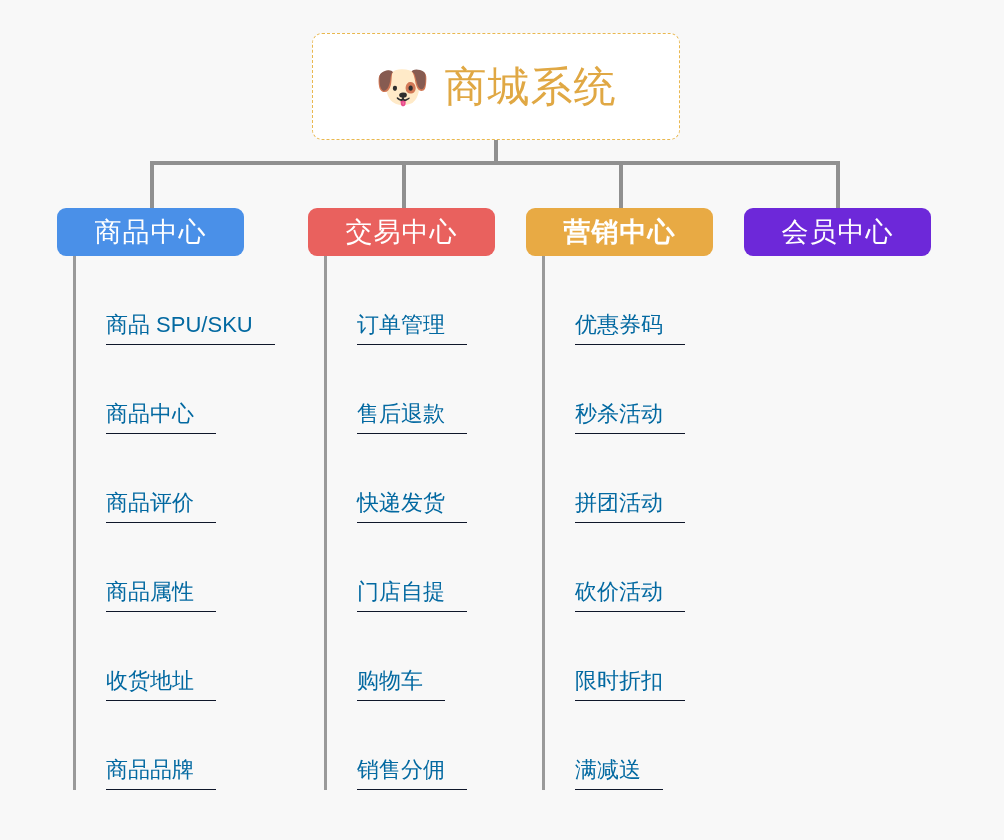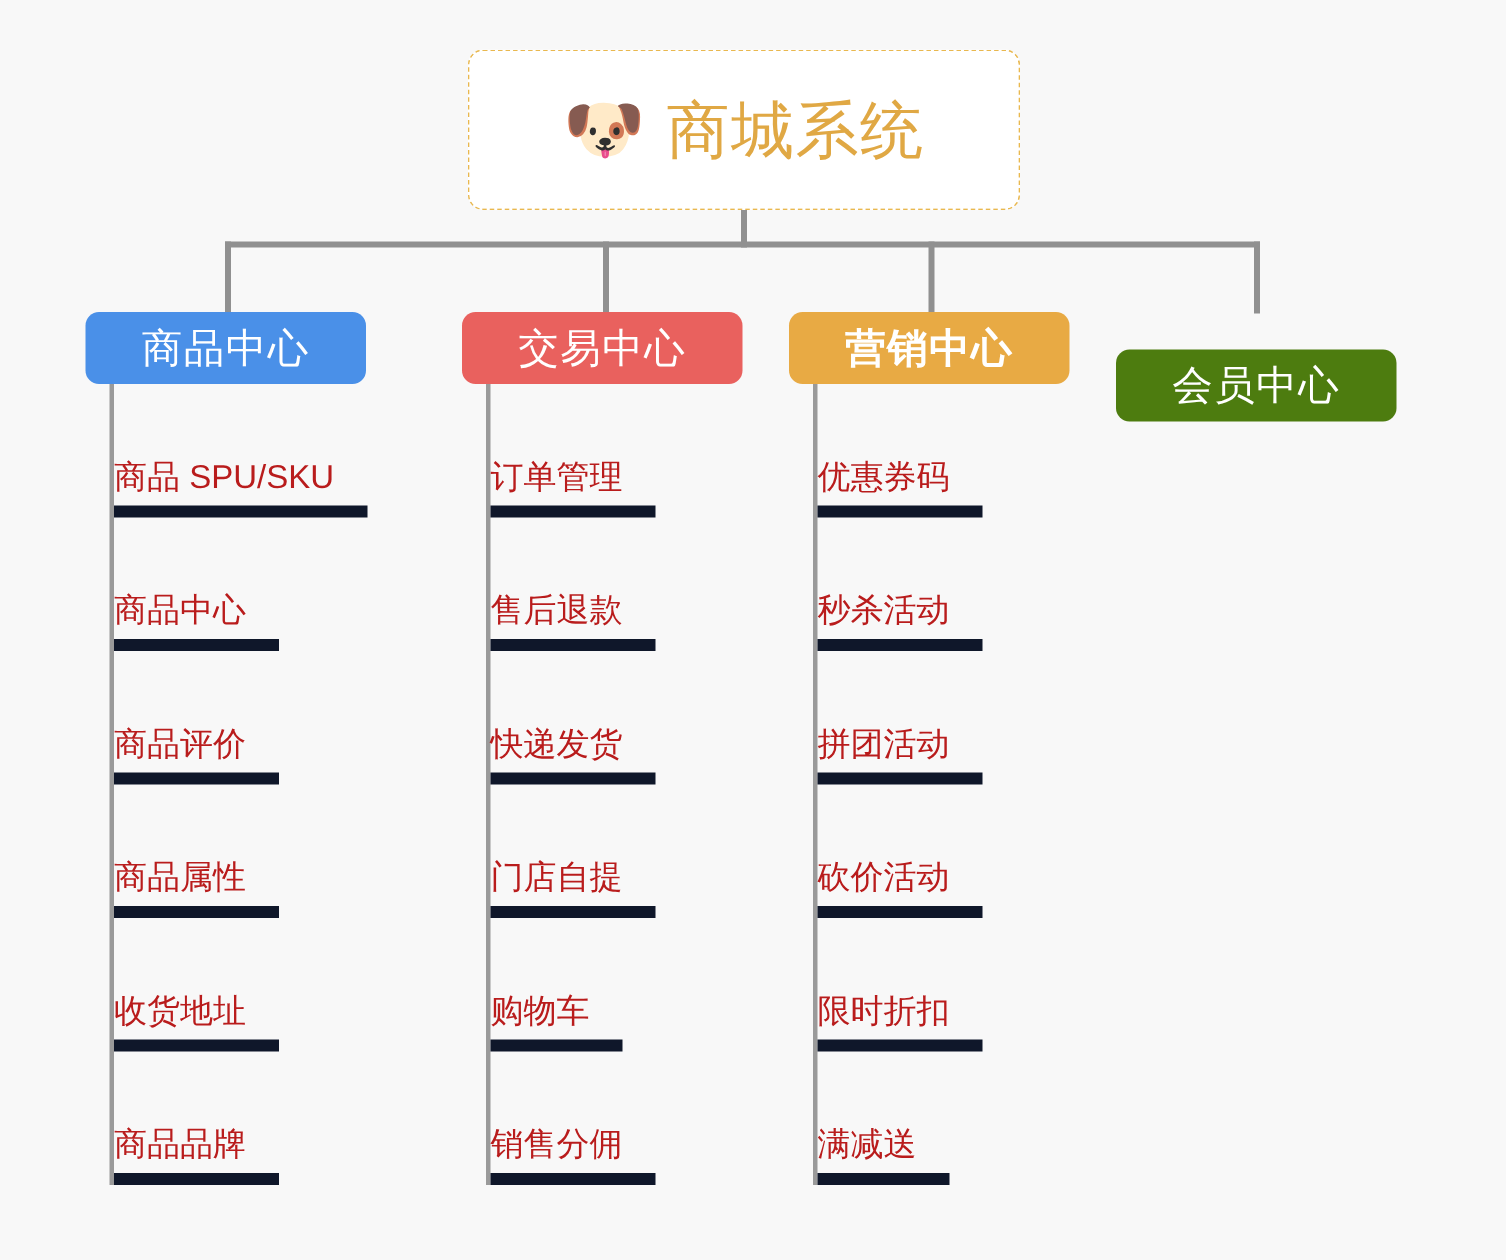--- a/index.html
+++ b/index.html
@@ -112,24 +112,25 @@
     border-left: 3px solid #9a9a9a;
   }
   .leaf-item {
     position: relative;
     height: 89px;
     display: flex;
     align-items: flex-end;
   }
   .leaf-inner {
     display: inline-block;
+    margin-left: 30px;
     padding: 0 22px 6px 0;
-    border-bottom: 8px solid #0f172a;
+    border-bottom: 1px solid #0f172a;
     font-size: 22px;
-    color: #b91c1c;
+    color: #0369a1;
     white-space: nowrap;
     line-height: 1.2;
   }
 </style>
 </head>
 <body style="background: rgb(248, 248, 248);">
 
 <div id="mindmap">
 
   <div class="root-node" style="border-color: rgb(233, 184, 79); background: rgb(255, 255, 255);">
@@ -216,18 +217,18 @@
       <div class="leaf-item">
           <span class="leaf-inner">限时折扣</span>
         </div>
       <div class="leaf-item">
           <span class="leaf-inner">满减送</span>
         </div>
     </div>
   </div>
 
   <div class="column col-3">
-    <div class="cat-box" style="background: #4d7c0f; margin-top: 25px;">
+    <div class="cat-box" style="background: #6d28d9;">
       <span>会员中心</span>
     </div>
   </div>
 
 </div>
 
 </body></html>

